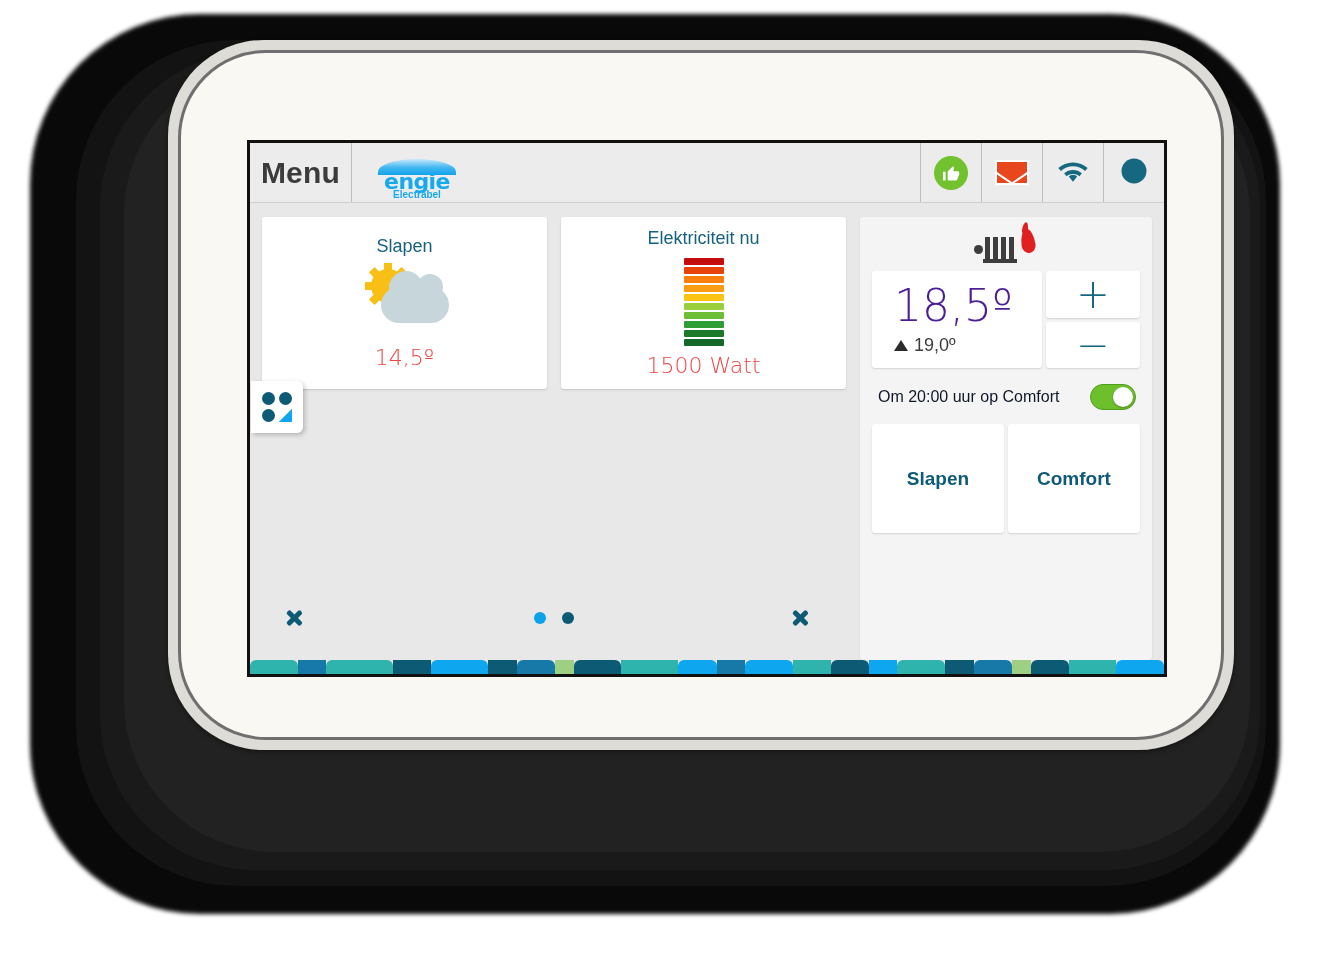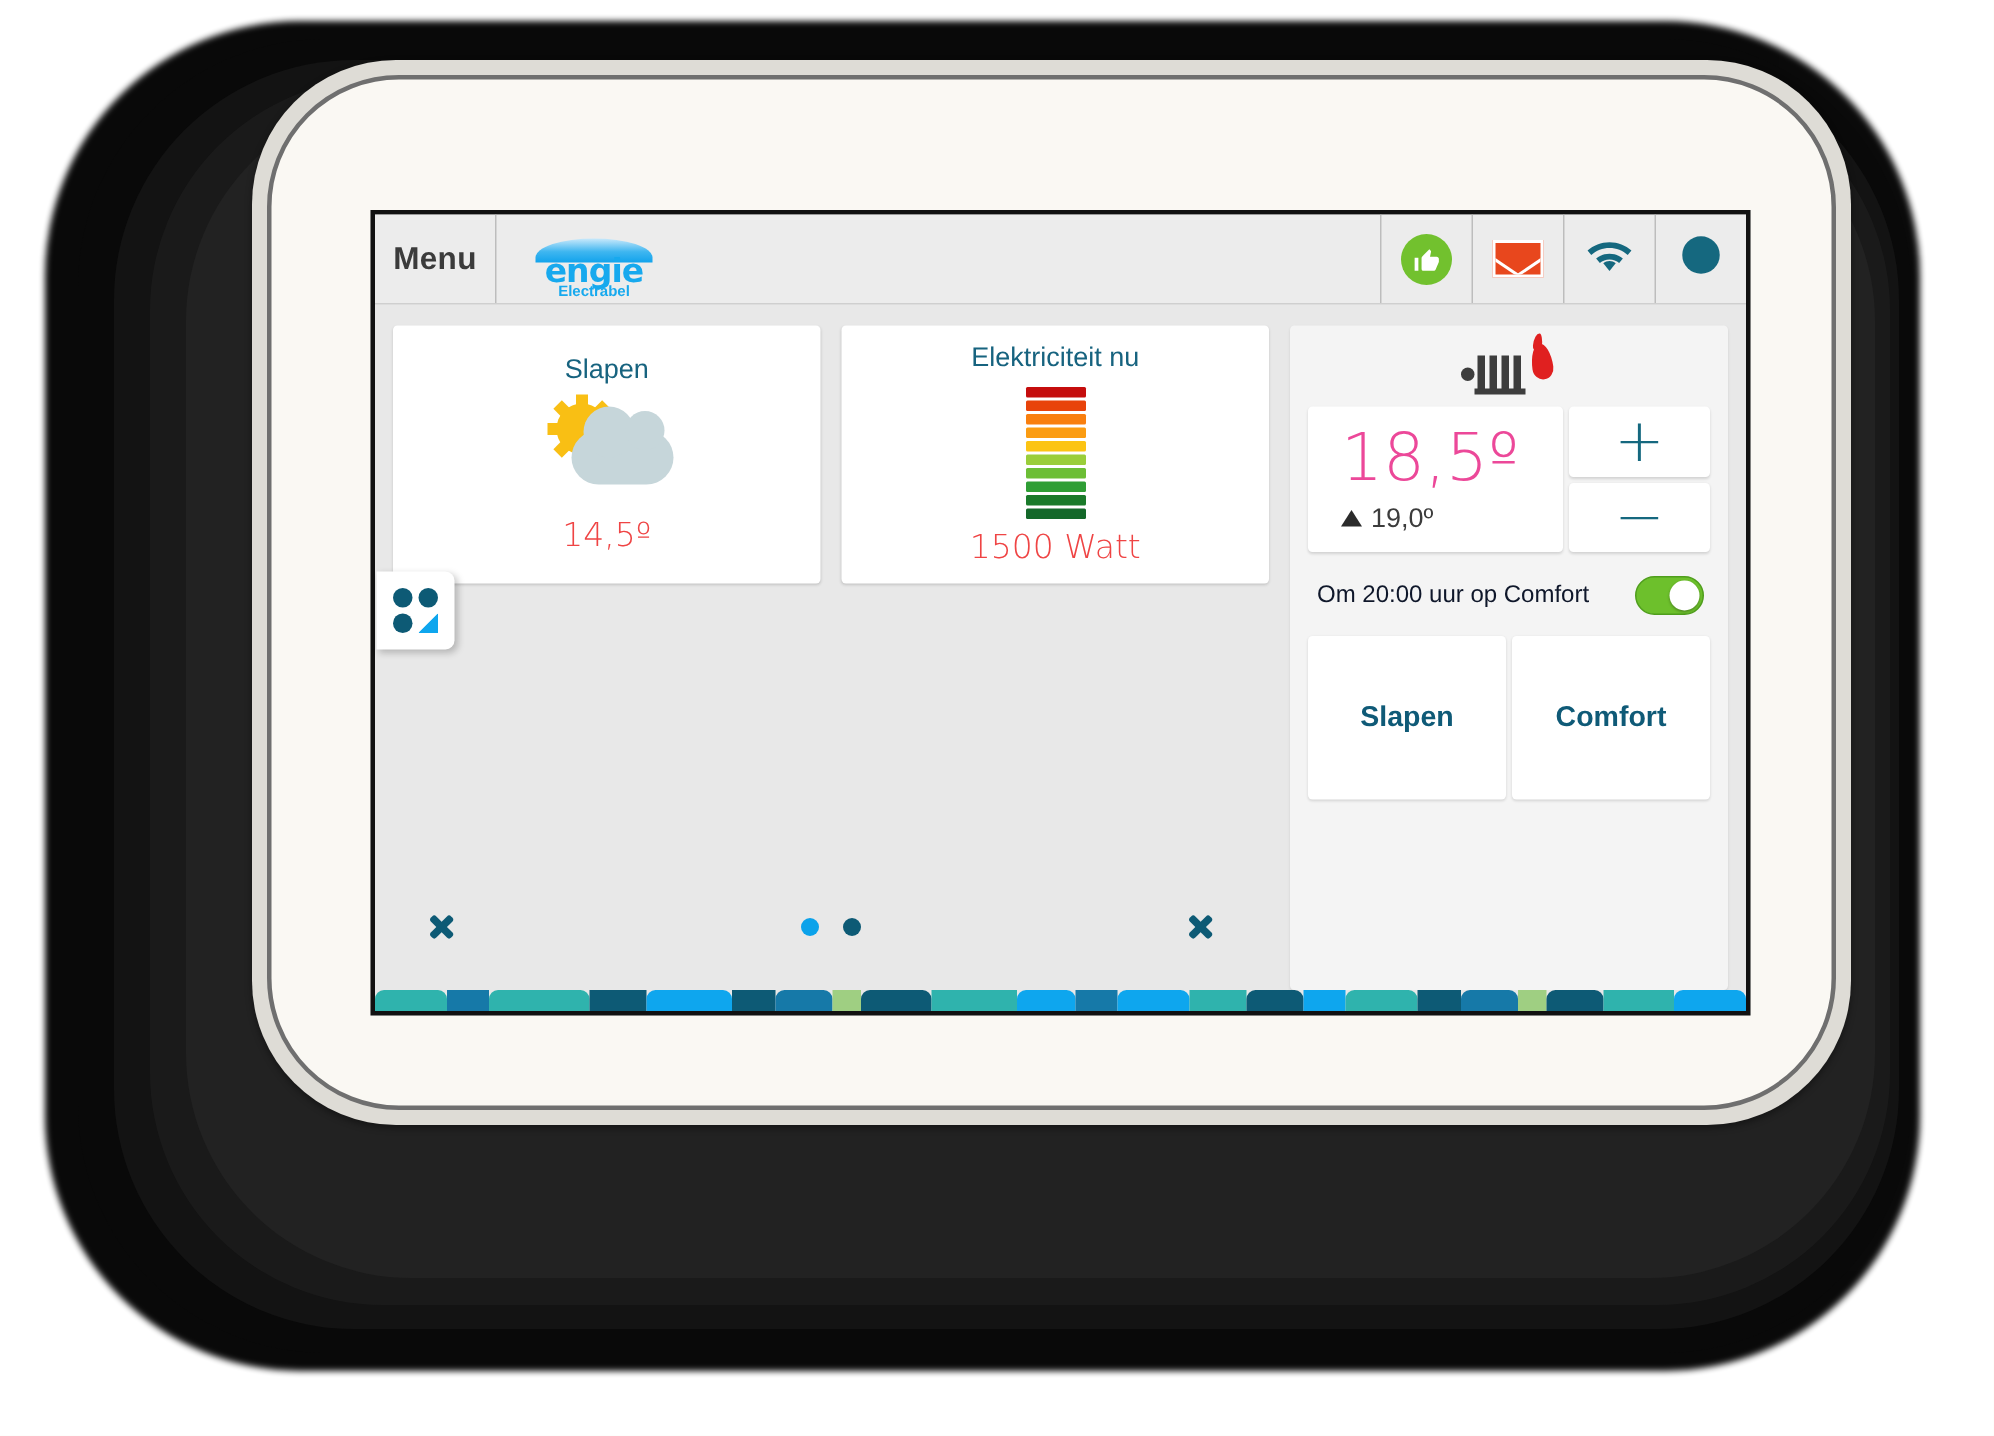--- a/index.html
+++ b/index.html
@@ -62,23 +62,23 @@
   
   .topbar {
     height: 60px;
     background: #ececec;
     border-bottom: 1px solid #cfcfcf;
     display: flex;
     align-items: stretch;
     flex: 0 0 60px;
   }
   .menu-btn {
-    width: 81px;
+    width: 102px;
     display: flex; align-items: center; justify-content: center;
-    font-size: 21px; font-weight: bold; color: #3b3b3b;
+    font-size: 30px; font-weight: bold; color: #3b3b3b;
     border-right: 1px solid #bdbdbd;
     letter-spacing: .2px;
   }
   .logo-cell {
     flex: 1;
     display: flex; align-items: flex-end;
     padding-left: 22px;
   }
   .logo {
     position: relative;
@@ -265,21 +265,21 @@
 
   .temp-row { display: flex; gap: 4px; }
   .temp-box {
     flex: 1; background: #fff;
     border-radius: 3px;
     box-shadow: 0 1px 2px rgba(0,0,0,.14);
     padding: 12px 0 12px 22px;
     display: flex; flex-direction: column; justify-content: center;
   }
   .temp-current {
-    font-size: 44px; color: #ec4899; font-weight: 300; line-height: 1.05;
+    font-size: 44px; color: #4c1d95; font-weight: 300; line-height: 1.05;
     font-family: "DejaVu Sans", sans-serif;
   }
   .temp-target {
     font-size: 18px; color: #3c3c3c; margin-top: 6px;
     display: flex; align-items: center; gap: 6px;
   }
   .tri-up {
     width: 0; height: 0;
     border-left: 7px solid transparent;
     border-right: 7px solid transparent;

